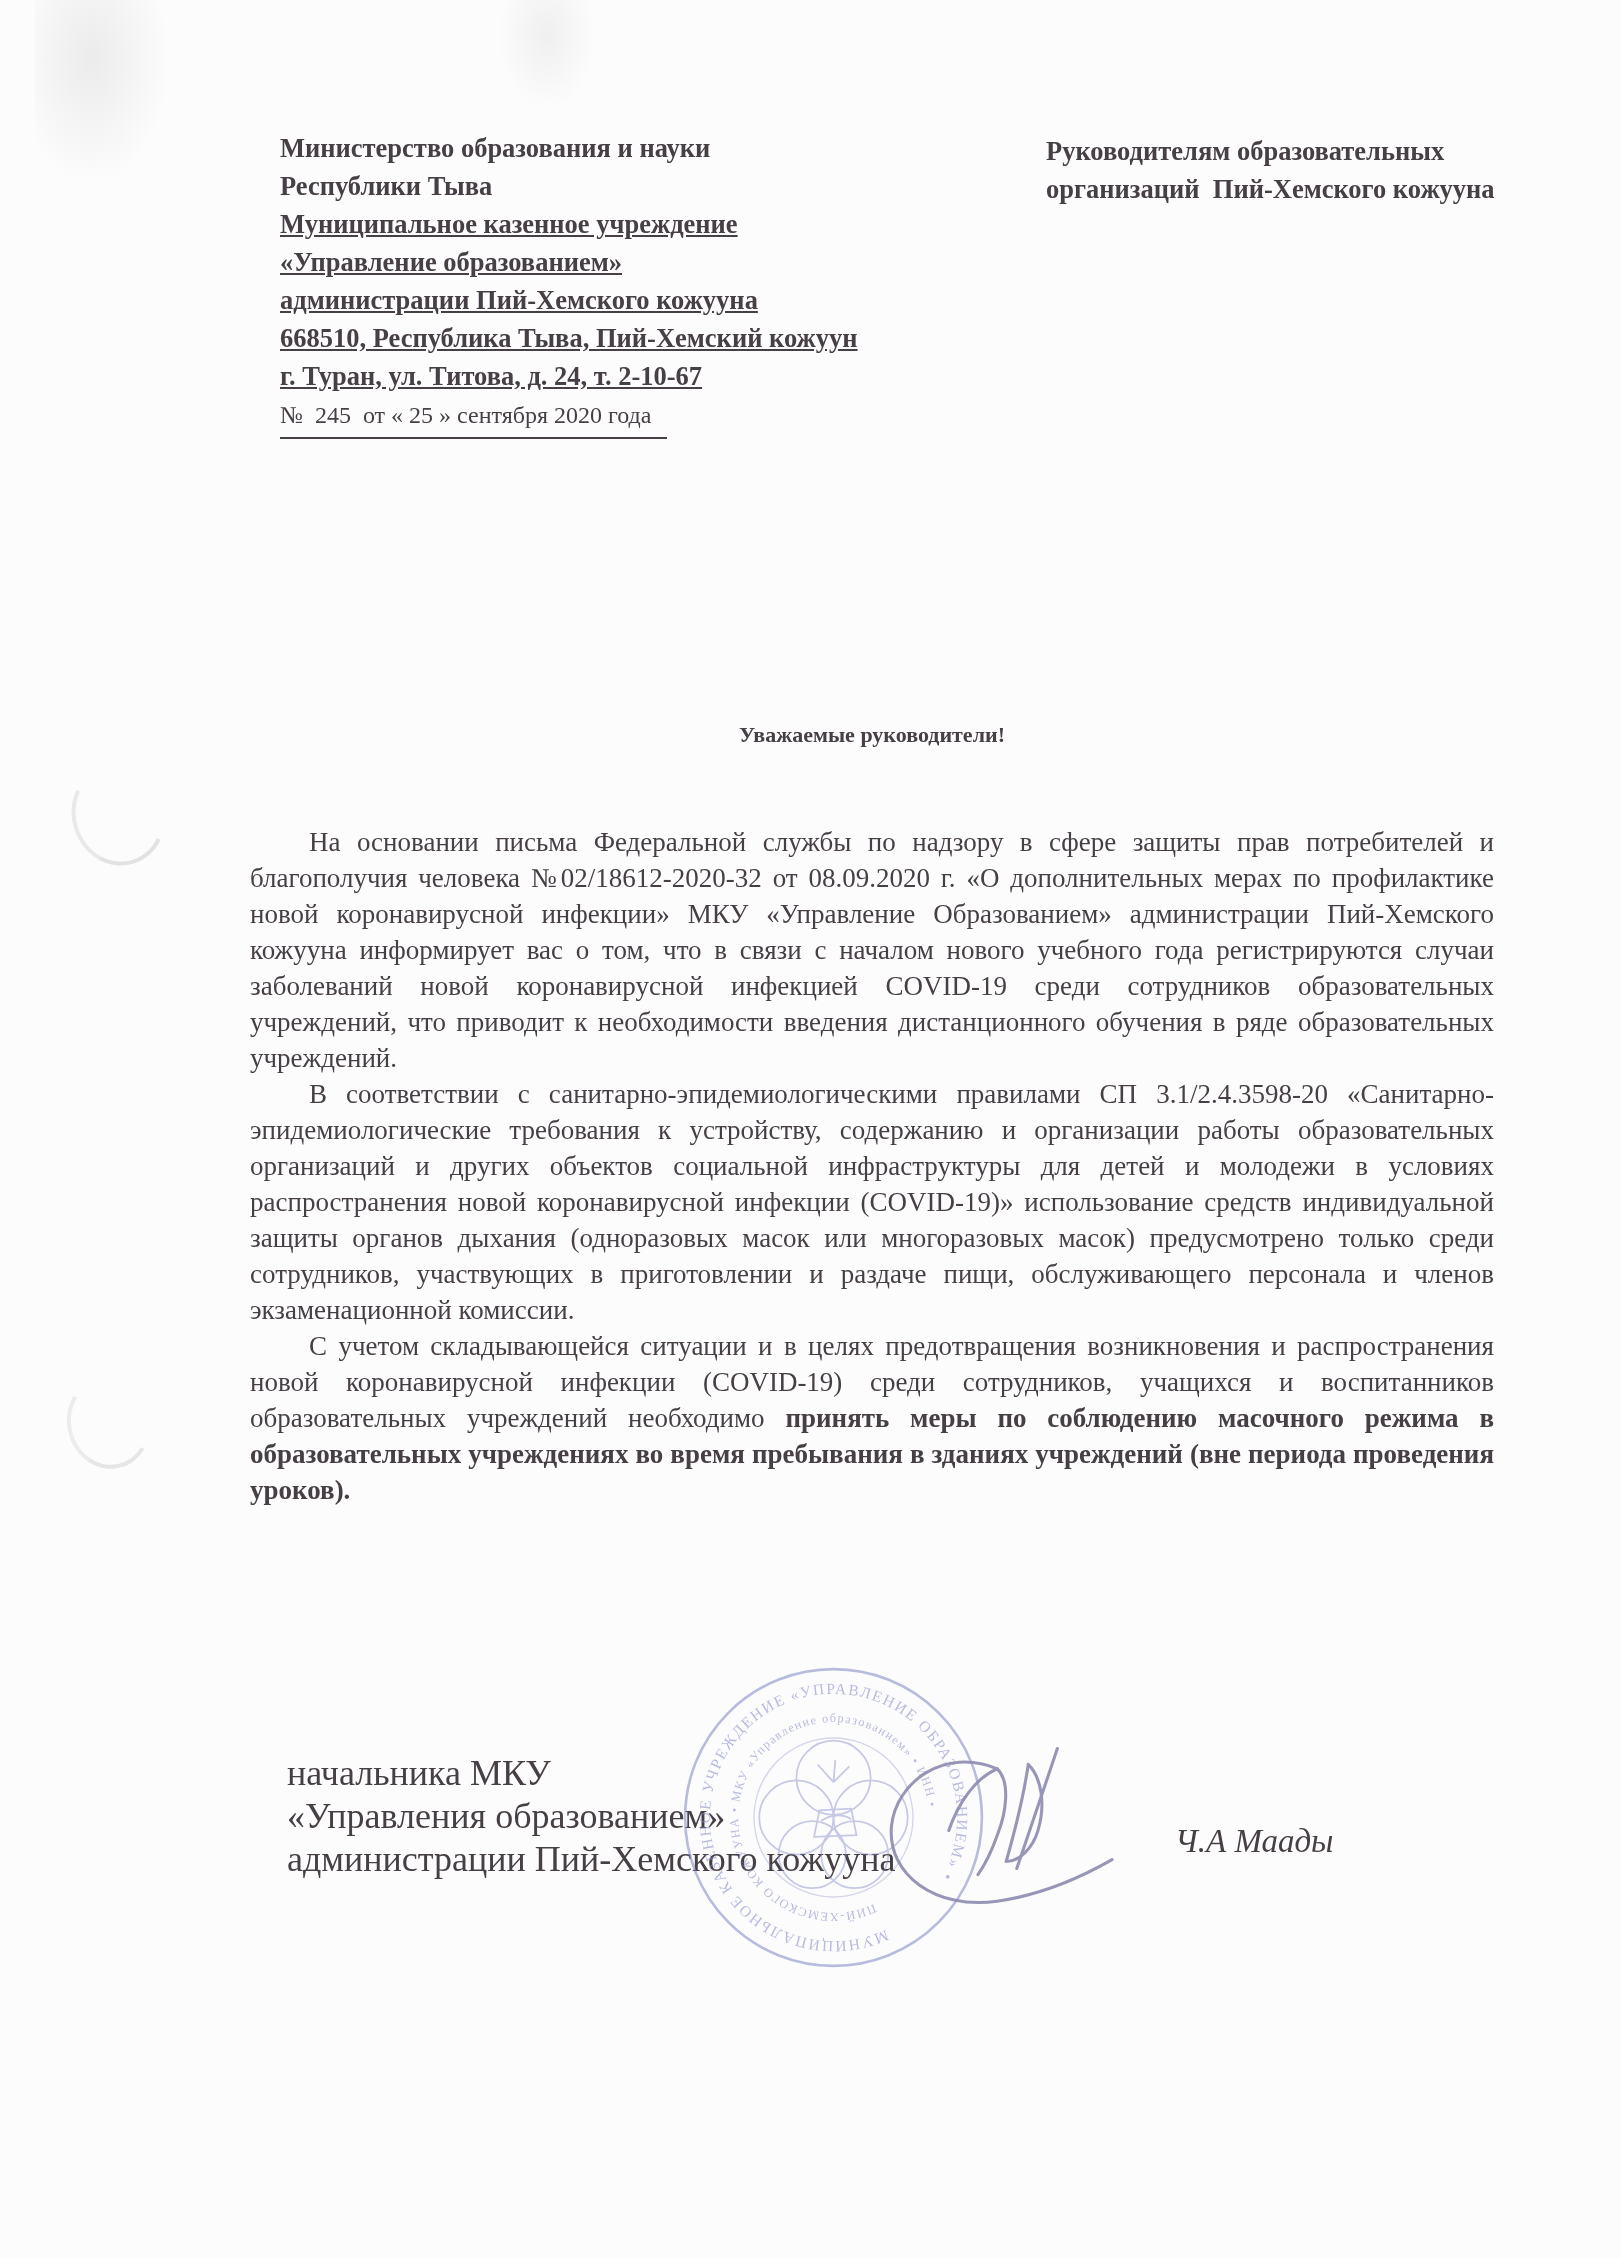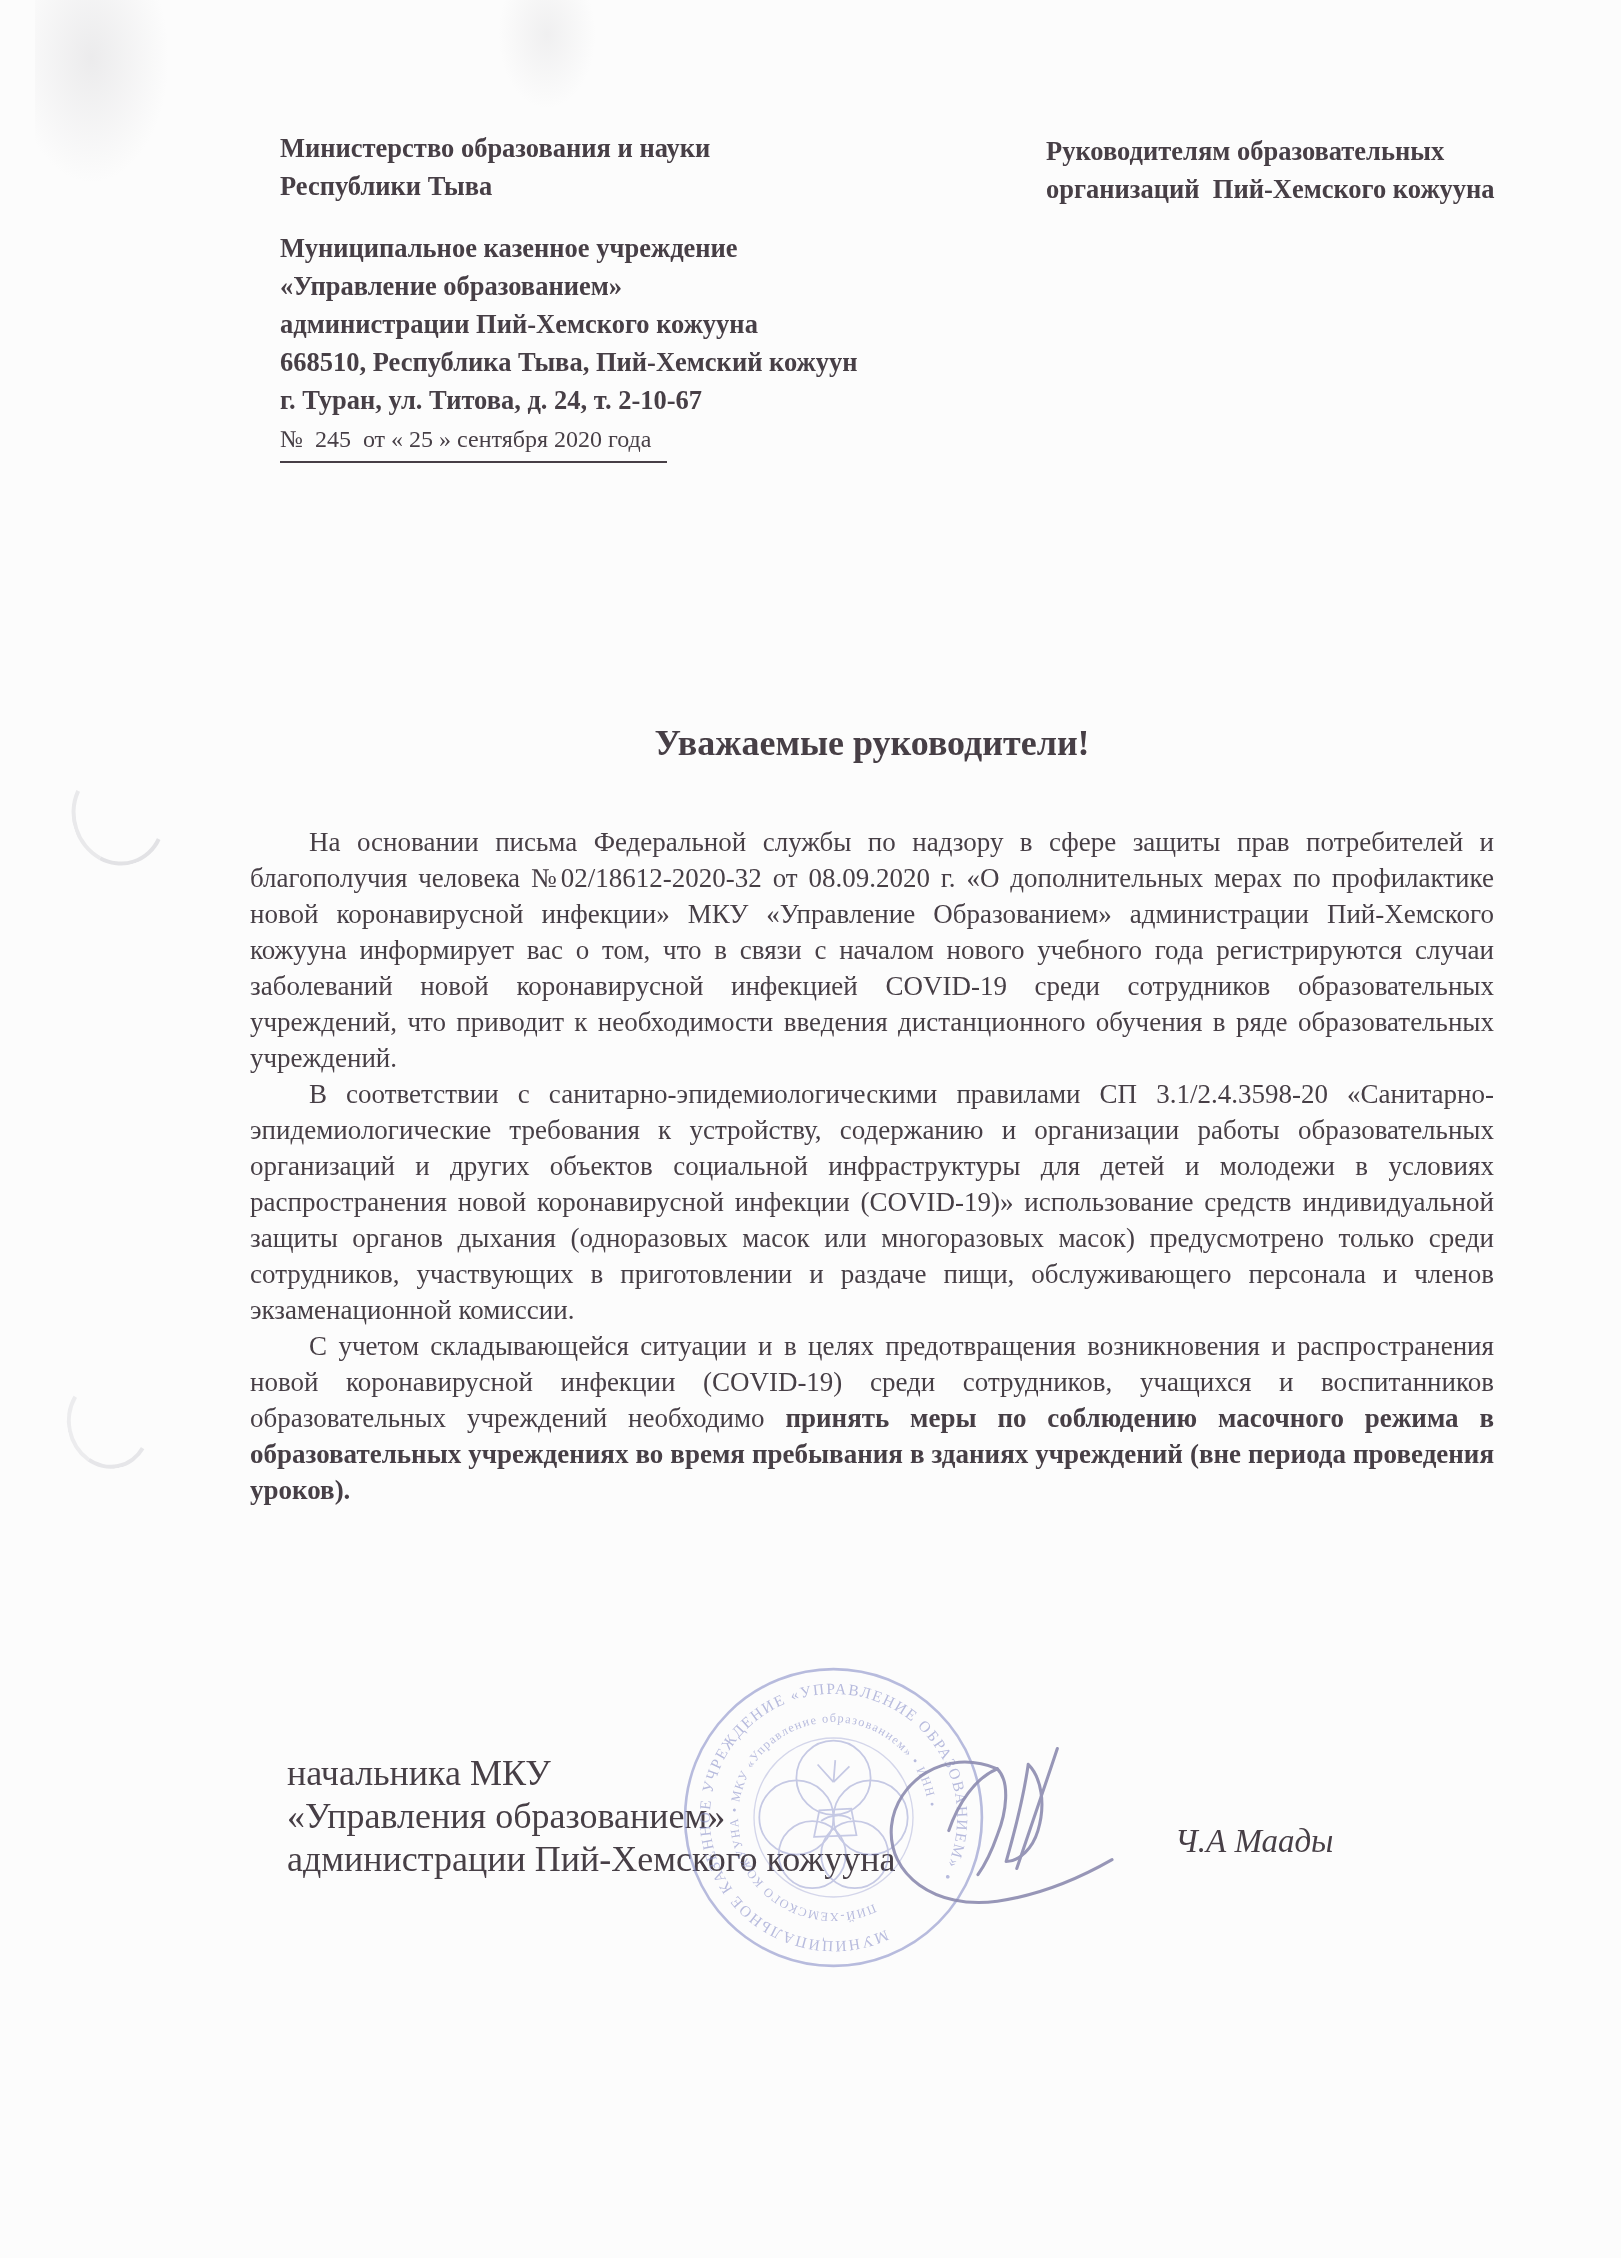--- a/index.html
+++ b/index.html
@@ -8,28 +8,28 @@
     width:1622px;height:2258px;
     background:var(--paper,#fcfcfc);
     overflow:hidden;
     font-family:"Liberation Serif","DejaVu Serif",serif;
     color:var(--ink,#473f46);
   }
   .pre{white-space:pre-wrap;}
   .b{font-weight:bold;}
   
   .sender{position:absolute;left:280px;top:129px;font-size:26.5px;line-height:38px;font-weight:bold;}
-  .sender .org{margin-top:24px;}
+  .sender .org{text-decoration:underline;}
   .ref{
     display:inline-block;margin-top:0;font-weight:normal;font-size:24px;
     border-bottom:2.6px solid var(--ink,#473f46);padding:0 16px 2.6px 0;
   }
   .recipient{position:absolute;left:1046px;top:132px;font-size:26.5px;line-height:38px;}
   .subject{position:absolute;left:251px;top:466px;font-size:27px;line-height:37px;}
-  .salutation{position:absolute;left:250px;top:722px;width:1244px;text-align:center;font-size:36px;}
+  .salutation{position:absolute;left:250px;top:722px;width:1244px;text-align:center;font-size:22px;}
   
   .bodytext{position:absolute;left:250px;top:824px;width:1244px;font-size:27px;line-height:36px;text-align:justify;font-family:Liberation Serif, serif;}
   .bodytext p{margin:0;text-indent:59px;}
   
   .sig-position{position:absolute;left:287px;top:1752px;font-size:36px;line-height:43px;}
   .sig-name{position:absolute;left:1175px;top:1823px;font-size:33px;font-style:italic;}
   .stamp{position:absolute;left:648px;top:1632px;width:371px;height:371px;opacity:.55;}
   .handwriting{position:absolute;left:865px;top:1729px;width:300px;height:212px;opacity:.9;}
   
   .punch{position:absolute;border:4.4px solid transparent;border-radius:50%;}

